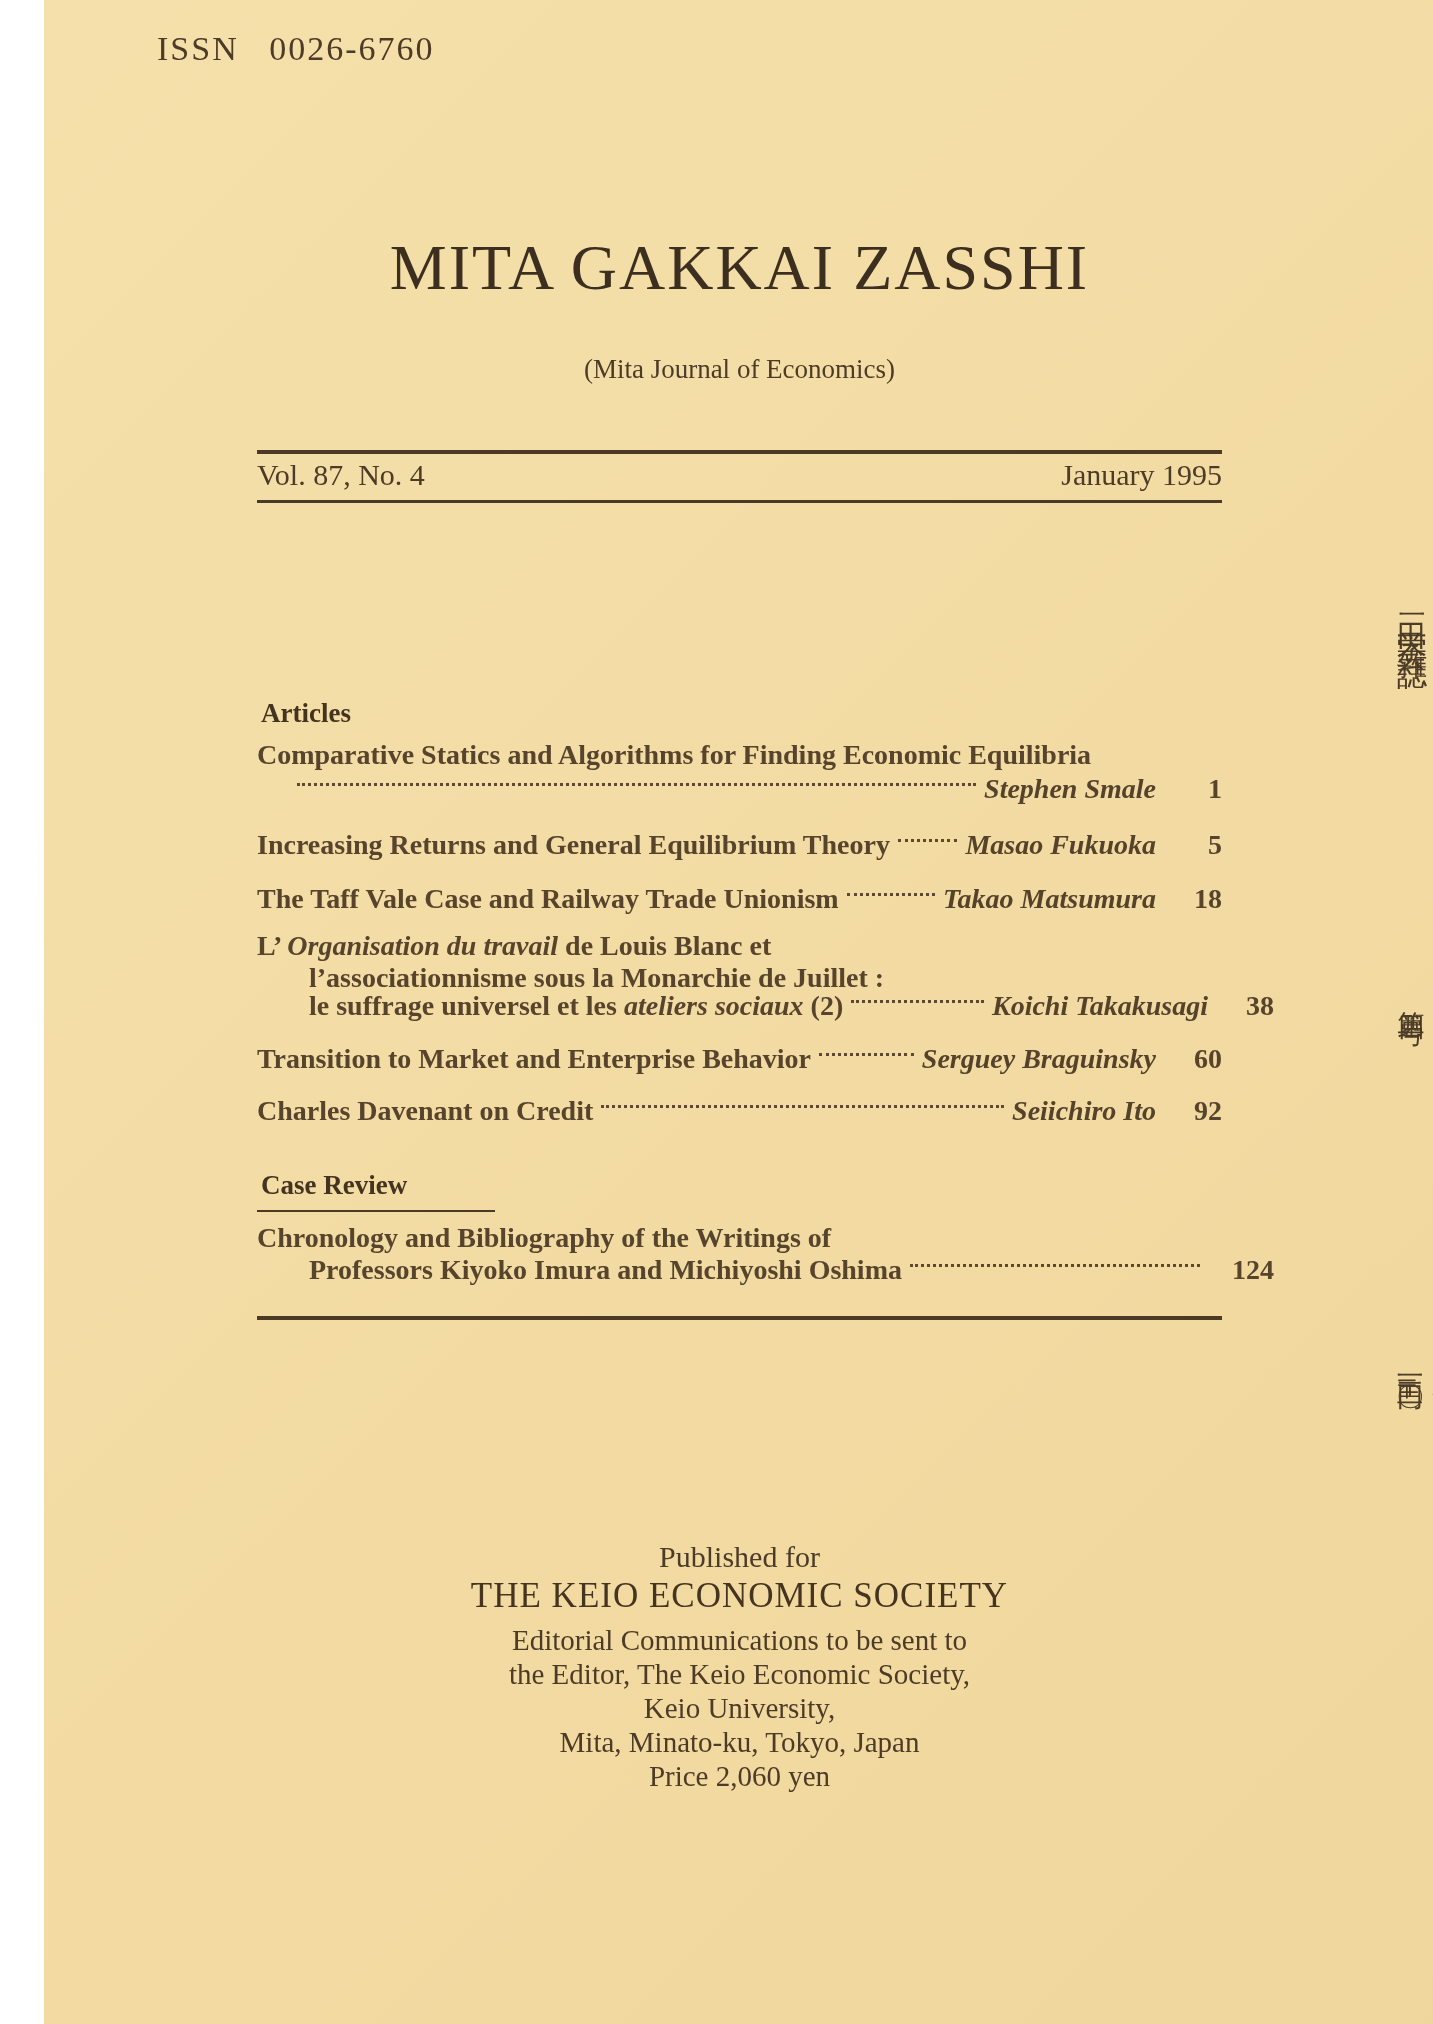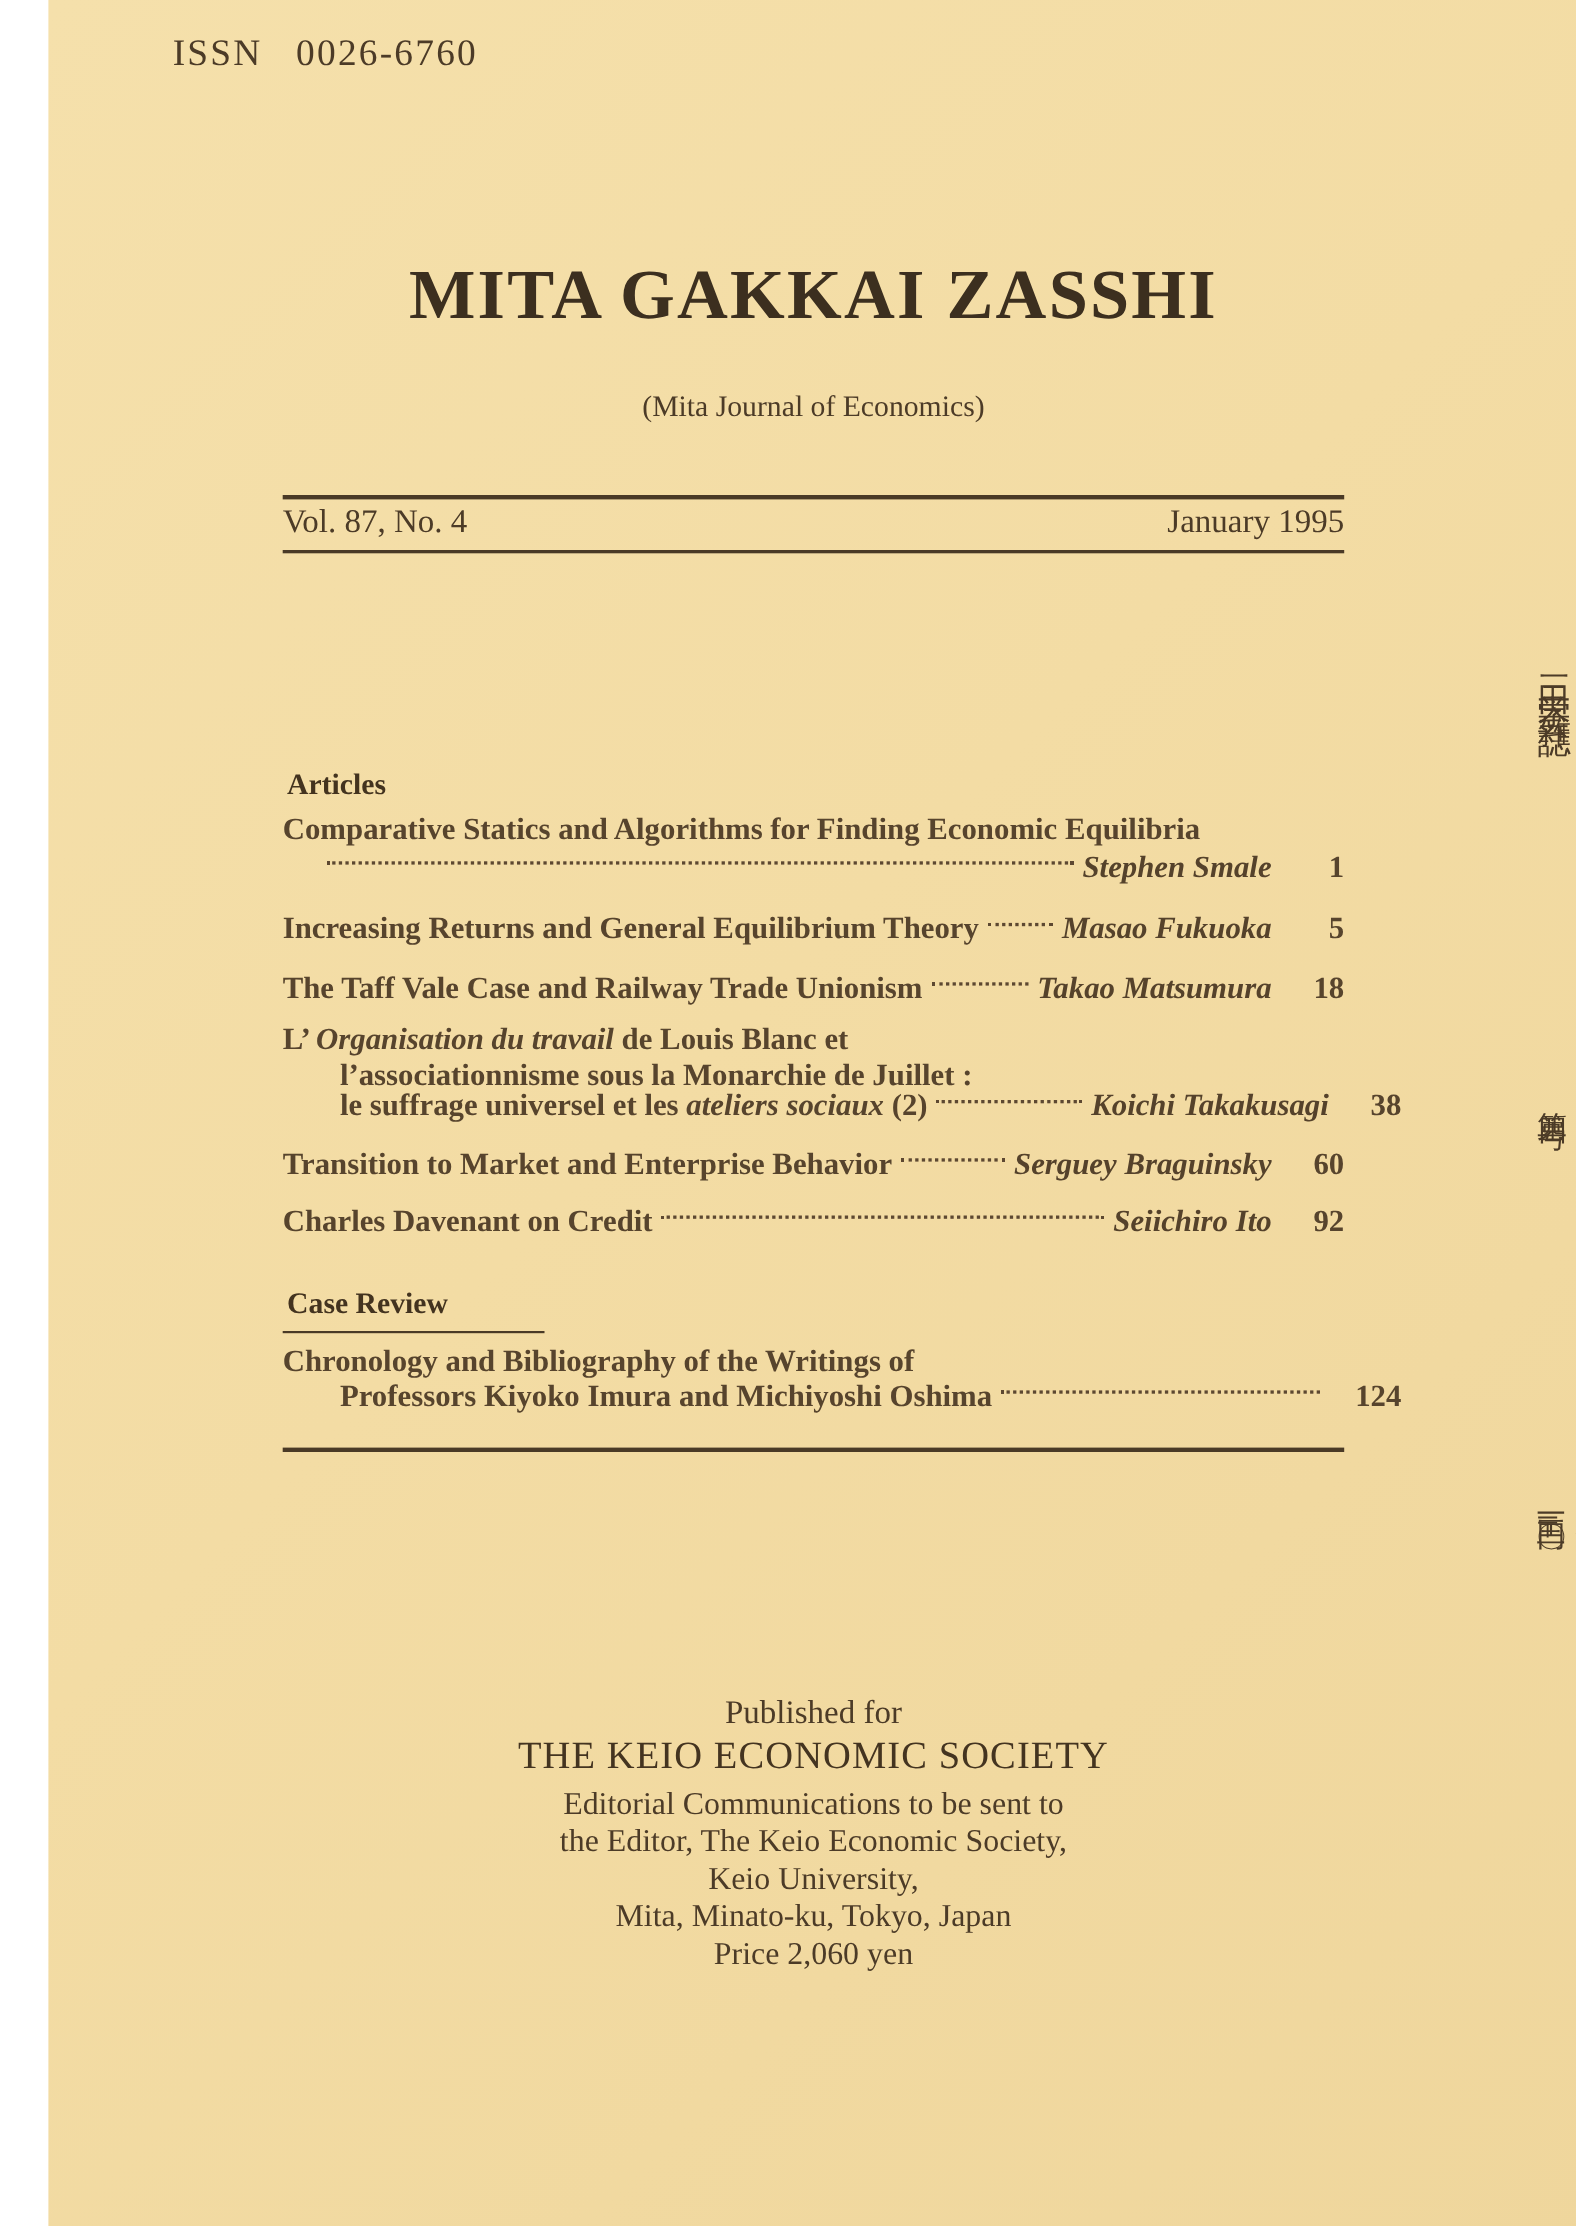--- a/index.html
+++ b/index.html
@@ -15,21 +15,21 @@
   .issn {
     position: absolute; left: 113px; top: 30px;
     font-size: 34px; letter-spacing: 2px; word-spacing: 20px;
     color: #4c3b27;
   }
   .content { position: absolute; left: 213px; top: 0; width: 965px; height: 100%; }
   .content > div, .content > h1, .content > h2, .content > h3 { position: absolute; margin: 0; }
 
   .title {
     top: 236px; width: 100%; text-align: center;
-    font-size: 64px; font-weight: bold; letter-spacing: 2px;
+    font-size: 64px; font-weight: normal; letter-spacing: 2px;
     color: #3c2f1f; line-height: 1;
   }
   .subtitle { top: 354px; width: 100%; text-align: center; font-size: 27px; color: #4c3b27; }
 
   .rule { left: 0; width: 100%; background: #4a3a26; }
   .rule-top { top: 450px; height: 4px; }
   .rule-mid { top: 500px; height: 3px; }
   .rule-bottom { top: 1316px; height: 4px; }
 
   .vol-row {

